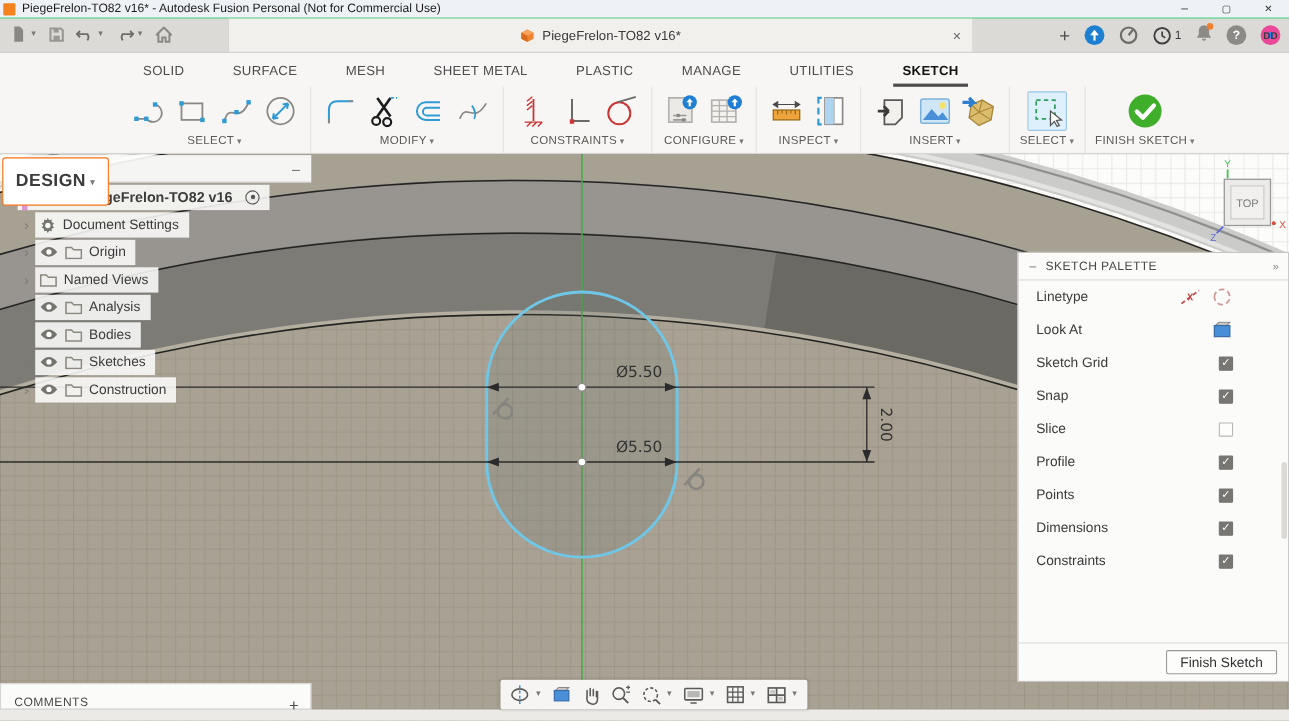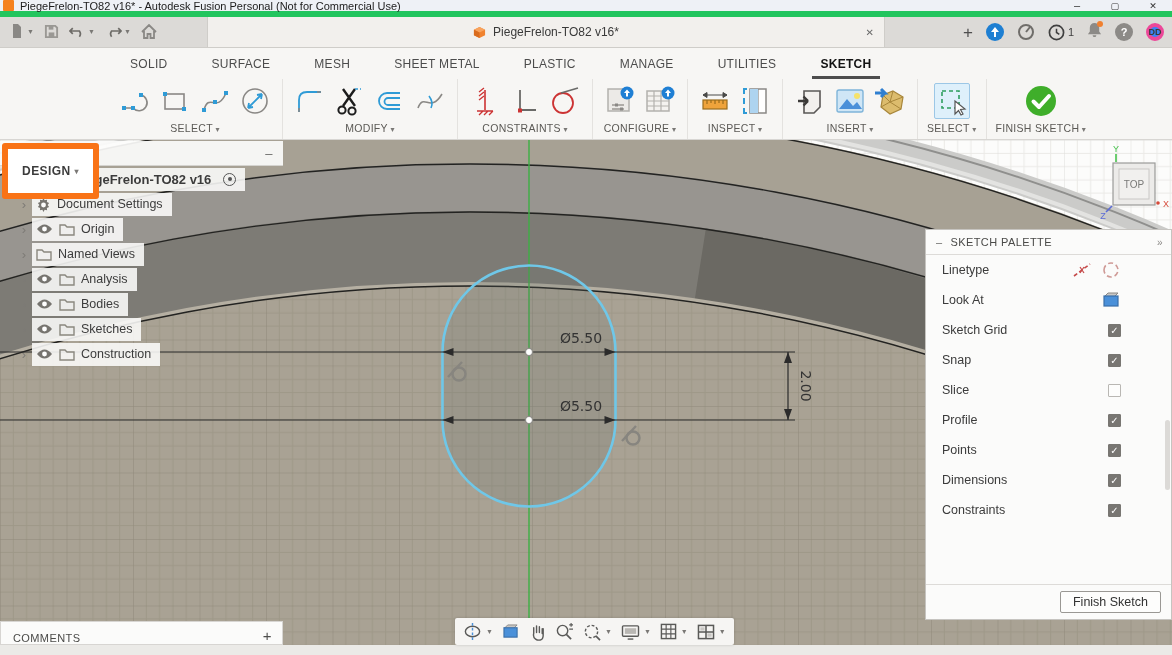--- a/index.html
+++ b/index.html
@@ -2,21 +2,21 @@
 <html><head>
 <meta charset="utf-8">
 <style>
   html,body{margin:0;padding:0;width:1172px;height:655px;overflow:hidden;
     font-family:"Liberation Sans",sans-serif;background:#fff;
     -webkit-font-smoothing:antialiased;}
   *{box-sizing:border-box;}
 
   
   .titlebar{height:17px;background:#eef1f6;display:flex;align-items:center;
-    font-size:11px;color:#1c1c1c;border-bottom:6px solid #22c55e;}
+    font-size:11px;color:#1c1c1c;border-bottom:1px solid #22c55e;}
   .app-logo{width:11px;height:11px;background:#f5821f;margin:0 6px 0 3px;border-radius:1px;flex:none;}
   .titlebar .win-controls{margin-left:auto;display:flex;}
   .win-btn{width:38px;text-align:center;font-size:11px;color:#333;line-height:16px;cursor:default;}
   .win-btn.min::after{content:"–";} .win-btn.max::after{content:"▢";font-size:9px;} .win-btn.close::after{content:"✕";font-size:9px;}
 
   
   .tabstrip{height:31px;background:#dcdad7;position:relative;border-bottom:1px solid #cfcdc9;}
   .qat{position:absolute;left:6px;top:4px;display:flex;align-items:center;gap:4px;}
   .qat .qbtn{display:flex;align-items:center;color:#6e6c68;padding:2px 3px;}
   .qat svg{display:block;}
@@ -29,41 +29,41 @@
   .doc-tab .tab-close::after{content:"✕";font-size:10px;}
   .appicons{position:absolute;right:8px;top:0;bottom:0;display:flex;align-items:center;gap:13px;}
   .plus-btn{font-size:17px;color:#4e4e4e;line-height:1;}
   .circ{width:18px;height:18px;border-radius:50%;display:flex;align-items:center;justify-content:center;flex:none;}
   .job{background:#1e7fd2;} .job svg{display:block;}
   .clockwrap{display:flex;align-items:center;gap:3px;color:#3f3f3f;font-size:11px;}
   .bellwrap{position:relative;}
   .bell-dot{position:absolute;right:-1px;top:-1px;width:6px;height:6px;border-radius:50%;background:#f08030;}
   .help{background:#8c8a87;color:#fff;font-size:11px;font-weight:bold;}
   .help::after{content:"?";}
-  .avatar{background:#3b82f6;border:4px solid #ec4899;color:#3a3a3a;font-size:9px;font-weight:bold;}
+  .avatar{background:#3b82f6;border:6px solid #ec4899;color:#3a3a3a;font-size:9px;font-weight:bold;}
 
   
   .ribbontabs{height:31px;background:#f7f6f4;display:flex;align-items:stretch;padding-left:108px;font-size:12px;color:#4c4c4c;}
   .rtab{padding:0 22px;display:flex;align-items:center;letter-spacing:.3px;position:relative;}
   .rtab.active{font-weight:bold;color:#141414;}
   .rtab.active::after{content:"";position:absolute;left:14px;right:14px;bottom:0;height:3px;background:#4d4d4d;}
 
   
   .ribbon{height:61px;background:#f7f6f4;border-bottom:1px solid #d8d6d3;display:flex;padding-left:108px;position:relative;}
   .rgroup{display:flex;flex-direction:column;align-items:center;padding:2px 9px 0;border-right:1px solid #e4e2df;}
   .rgroup:last-child{border-right:none;}
   .tools{display:flex;align-items:center;height:40px;gap:4px;}
   .tool{width:36px;height:36px;display:flex;align-items:center;justify-content:center;}
   .tool svg{display:block;}
   .tool.select-hl{background:#def0fb;border:1px solid #9cc7e6;border-radius:2px;}
   .glabel{font-size:10.5px;color:#5b5955;letter-spacing:.3px;margin-top:1px;white-space:nowrap;}
   .glabel::after{content:" ▾";font-size:8px;color:#7a7875;}
-  .design-box{position:absolute;left:2px;top:64px;width:97px;height:56px;background:#fff;
-    border:6px solid #f97316;border-radius:3px;z-index:30;display:flex;align-items:center;justify-content:center;
-    font-size:12px;font-weight:bold;color:#3c3c3c;letter-spacing:.4px;}
+  .design-box{position:absolute;left:2px;top:64px;width:97px;height:44px;background:#fff;
+    border:1px solid #f97316;border-radius:3px;z-index:30;display:flex;align-items:center;justify-content:center;
+    font-size:16px;font-weight:bold;color:#3c3c3c;letter-spacing:.4px;}
   .design-box::after{content:" ▾";font-size:8px;color:#7a7875;margin-left:4px;}
 
   
   .canvas{position:relative;width:1172px;height:515px;background:#a9a294;}
   .canvas svg.scene{position:absolute;left:0;top:0;}
 
   
   .browser{position:absolute;left:0;top:1px;width:283px;font-size:12.5px;color:#3c3c3c;z-index:10;}
   .browser-header{height:25px;background:rgba(252,252,251,.92);display:flex;align-items:center;
     padding:0 10px 0 13px;font-size:11px;letter-spacing:.4px;color:#4a4a48;border-bottom:1px solid rgba(190,188,184,.6);}
@@ -76,21 +76,21 @@
   .pill{background:rgba(252,252,251,.88);height:23px;display:flex;align-items:center;padding:0 9px 0 4px;gap:6px;}
   .pill .ico{display:flex;flex:none;}
   .pill.rootpill{font-weight:bold;font-size:13px;}
   .pinkbar{width:5px;height:23px;background:#dc93d8;flex:none;}
   .radio{width:13px;height:13px;border:1.5px solid #555;border-radius:50%;position:relative;flex:none;margin-left:6px;}
   .radio::after{content:"";position:absolute;left:3.5px;top:3.5px;width:4px;height:4px;border-radius:50%;background:#555;}
   .indent1{margin-left:16px;}
 
   
   .comments{position:absolute;left:0;top:481px;width:283px;height:24px;background:#fbfbfa;
-    border:1px solid #d7d5d2;display:flex;align-items:flex-end;padding:0 10px 0 12px;
+    border:1px solid #d7d5d2;display:flex;align-items:flex-start;padding:11px 10px 0 12px;
     font-size:11px;letter-spacing:.4px;color:#4a4a48;z-index:12;}
   .comments .add{margin-left:auto;font-size:15px;color:#4e4e4c;}
   .navbar{position:absolute;left:455px;top:478px;height:27px;background:#f6f5f3;border-radius:2px;
     display:flex;align-items:center;padding:0 8px;gap:9px;z-index:12;box-shadow:0 0 3px rgba(0,0,0,.18);}
   .navitem{display:flex;align-items:center;gap:2px;}
   .navitem svg{display:block;}
   .bottomstrip{position:absolute;left:0;top:505px;width:1172px;height:10px;background:#ebeae7;z-index:11;}
 
   
   .palette{position:absolute;left:925px;top:89px;width:247px;height:391px;background:#fbfbfa;

